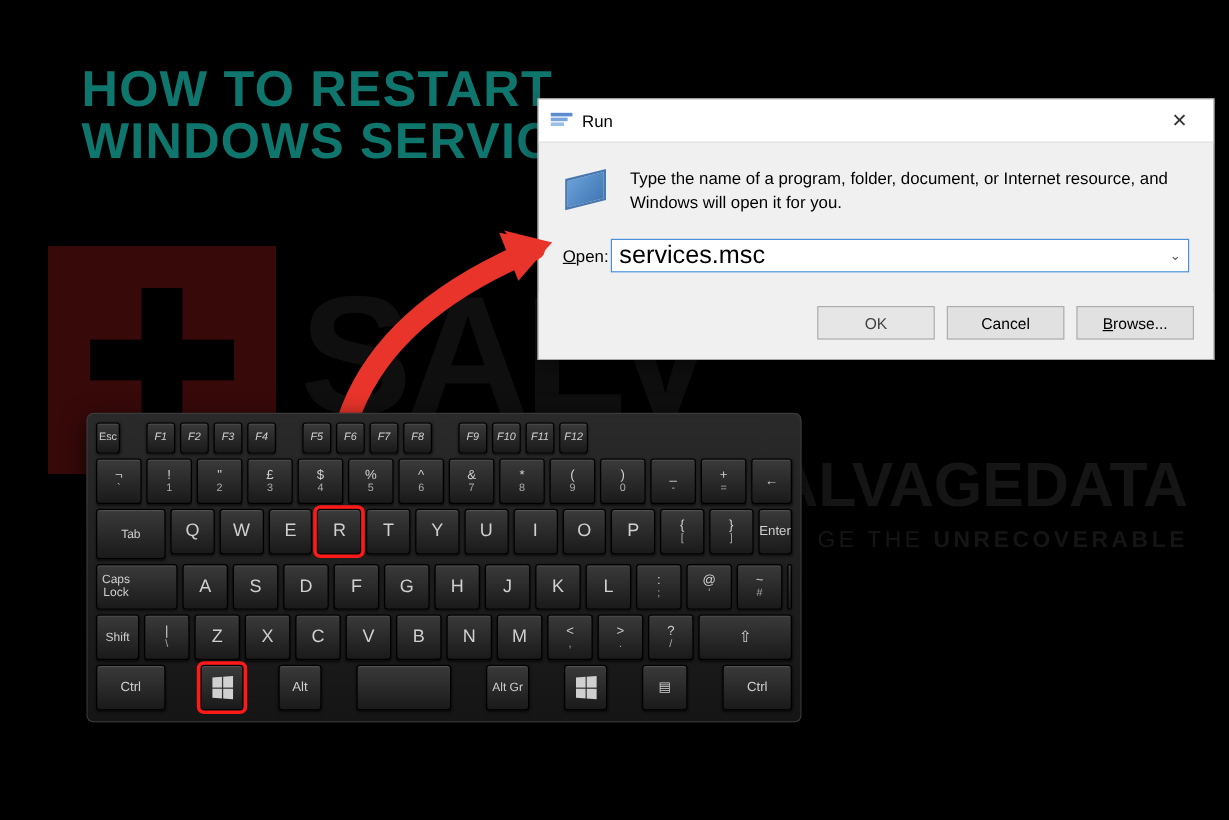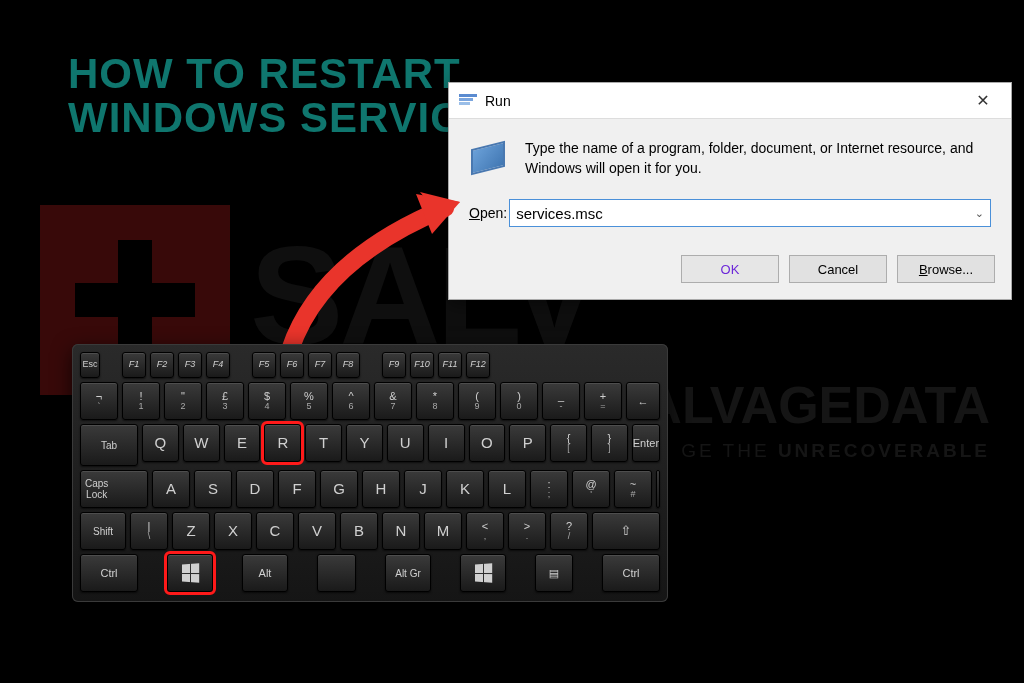--- a/index.html
+++ b/index.html
@@ -154,21 +154,21 @@
     height: 28px;
     border: 1px solid #4a90d9;
     background:#fff;
     display:flex;
     align-items:center;
     padding: 0 6px;
     position:relative;
   }
   .run-combo input {
     border:none; outline:none;
-    font-size:15px;
+    font-size:21px;
     width:100%;
     background:transparent;
   }
   .run-combo .chev {
     position:absolute; right:6px;
     font-size:11px; color:#555;
   }
 
   .run-buttons {
     display:flex;
@@ -178,21 +178,21 @@
     background:#f0f0f0;
   }
   .run-buttons button {
     width: 98px; height: 28px;
     background:#e1e1e1;
     border:1px solid #adadad;
     font-size:13px;
     color:#000;
   }
   .run-buttons button:disabled {
-    color:#6d28d9;
+    color:#404040;
     background:#e6e6e6;
   }
   .run-buttons button .u { text-decoration: underline; }
 
   
   .arrow {
     position:absolute;
     left: 260px;
     top: 190px;
     width: 230px;
@@ -246,21 +246,21 @@
     display:grid;
     grid-template-columns:1fr 1fr;
     grid-template-rows:1fr 1fr;
     gap:1px;
     transform: perspective(40px) rotateY(-18deg);
   }
   .winlogo span { background:#d0d0d0; }
 
   
   .w1 { width:38px; }
-  .w125 { width:46px; }
+  .w125 { width:36px; }
   .w15 { width:58px; }
   .w175 { width:68px; }
   .wesc { width:20px; }
   .wfn { width:24px;font-style:italic; }
   .gap-fn { width:14px; }
 </style>
 </head>
 <body>
 
 <div class="watermark">

